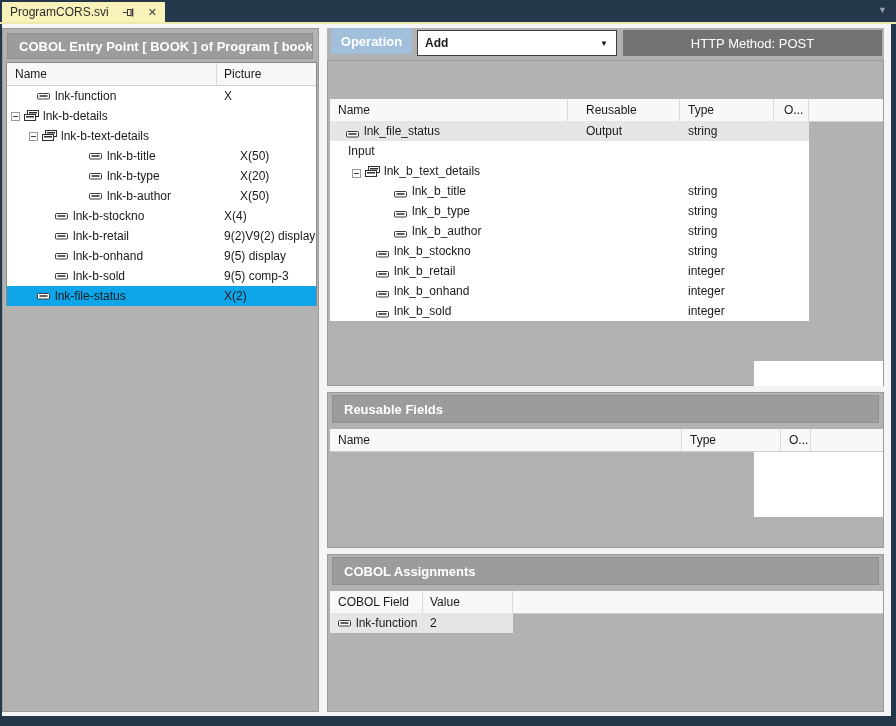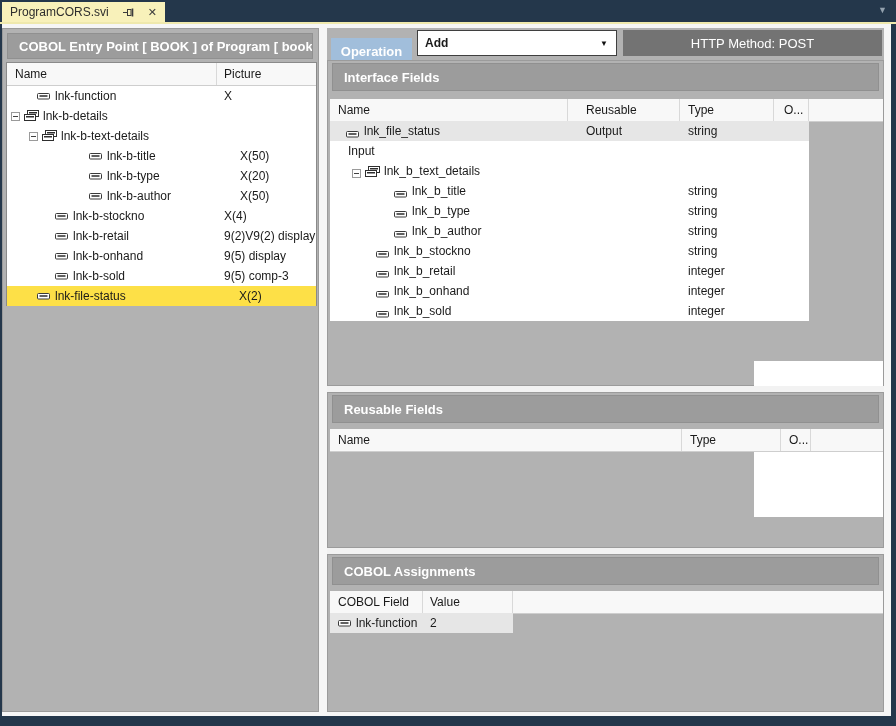--- a/index.html
+++ b/index.html
@@ -24,32 +24,32 @@
   
   .lp-header{position:absolute;left:4px;top:4px;width:306px;height:26px;}
   .lp-grid{position:absolute;left:3px;top:33px;width:311px;height:244px;background:#fff;
            border:1px solid #8a8a8a;box-sizing:border-box;}
   .ghead{display:flex;height:22px;background:#f8f8f8;border-bottom:1px solid #cecece;align-items:center;}
   .ghead .hc{height:100%;display:flex;align-items:center;box-sizing:border-box;border-right:1px solid #d9d9d9;}
   .ghead .hc:last-child{border-right:none;}
   .lg-name{width:210px;padding-left:8px;}
   .lg-pic{flex:1;padding-left:7px;}
   .lrow{height:20px;display:flex;align-items:center;background:#fff;}
-  .lrow.sel{background:#fde047;gap:15px;}
+  .lrow.sel{background:#0ea5e9;}
   .lcell-name{width:210px;display:flex;align-items:center;box-sizing:border-box;white-space:nowrap;overflow:hidden;}
   .lcell-pic{flex:1;padding-left:7px;white-space:nowrap;}
   
   .pl4{padding-left:4px;}.pl16{padding-left:16px;}.pl22{padding-left:22px;}
   .pl30{padding-left:30px;}.pl46{padding-left:46px;}.pl48{padding-left:48px;}
   .pl64{padding-left:64px;}.pl66{padding-left:66px;margin-left:16px;}.pl8{padding-left:8px;}
   .exp{display:flex;align-items:center;margin-right:3px;}
   .gicon{display:flex;align-items:center;margin-right:3px;}
   .licon{display:flex;align-items:center;margin-right:5px;}
   
-  .op-label{position:absolute;left:4px;top:10px;width:81px;height:26px;background:#a1bedb;color:#fff;
+  .op-label{position:absolute;left:4px;top:0;width:81px;height:26px;background:#a1bedb;color:#fff;
             font-weight:bold;font-size:13px;display:flex;align-items:center;justify-content:center;}
   .op-combo{position:absolute;left:90px;top:2px;width:200px;height:26px;background:#fff;
             border:1px solid #3f3f3f;box-sizing:border-box;display:flex;align-items:center;
             font-weight:bold;padding-left:7px;}
   .combo-arrow{position:absolute;right:8px;top:9px;font-size:8px;color:#111;line-height:8px;}
   .http-badge{position:absolute;left:296px;top:2px;width:259px;height:26px;background:#737373;color:#fff;
               font-weight:normal;font-size:13px;display:flex;align-items:center;justify-content:center;}
   
   .section{position:absolute;left:0;width:557px;background:#b2b2b2;border:1px solid #9b9b9b;box-sizing:border-box;}
   .sec1{top:32px;height:326px;}
@@ -279,21 +279,20 @@
     <div class="right-panel">
 
       <div class="op-label">Operation</div>
       <div class="op-combo">
         <span>Add</span>
         <span class="combo-arrow">▼</span>
       </div>
       <div class="http-badge">HTTP Method: POST</div>
 
       <div class="section sec1">
-        <div class="sec-title bar">Interface Fields</div>
         <div class="sec-ghead ghead">
           <div class="hc w238">Name</div>
           <div class="hc w112">Reusable</div>
           <div class="hc w94">Type</div>
           <div class="hc w35">O...</div>
           <div class="hc rest"></div>
         </div>
         <div class="rows">
 
           <div class="irow sel">

